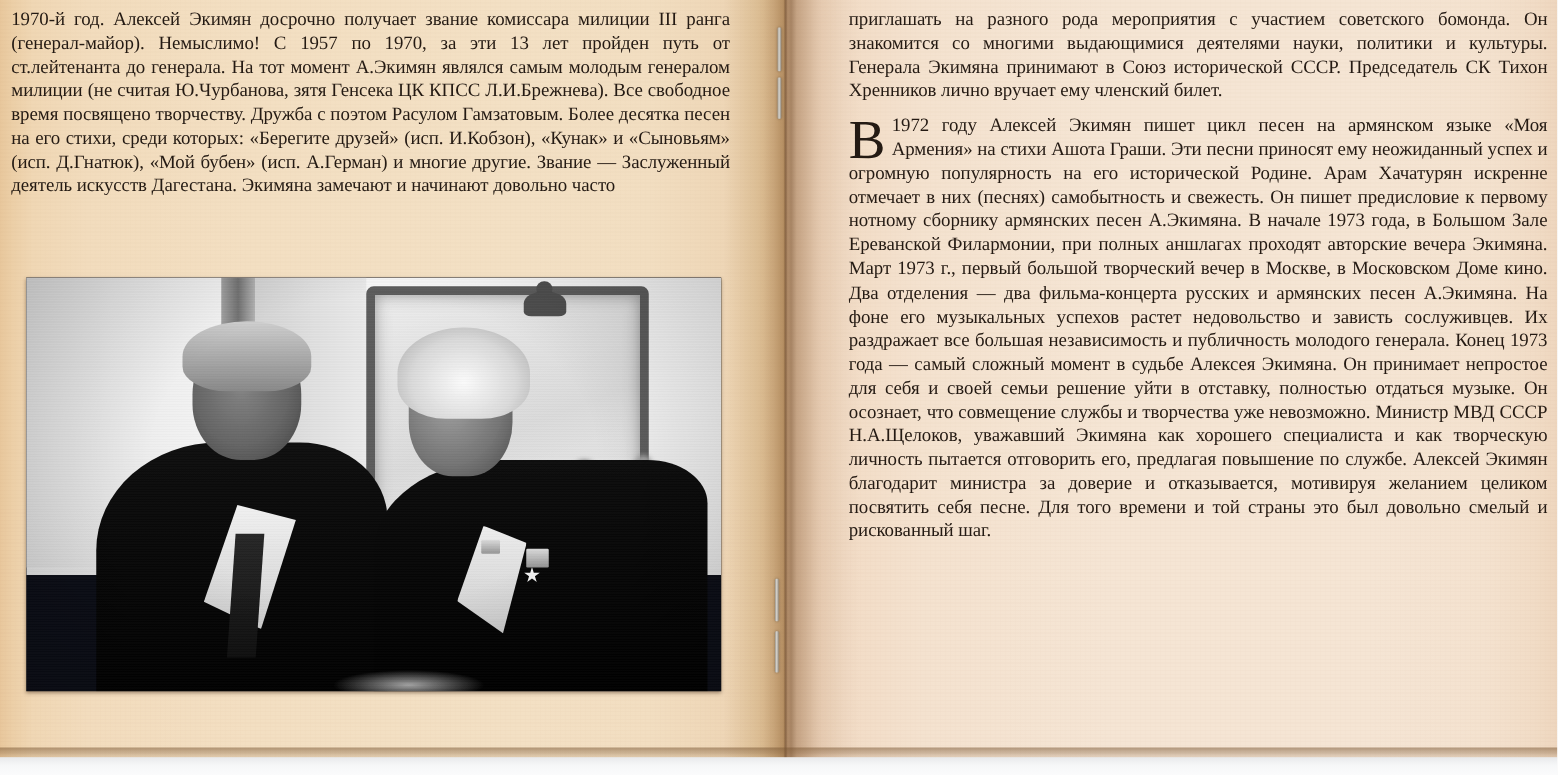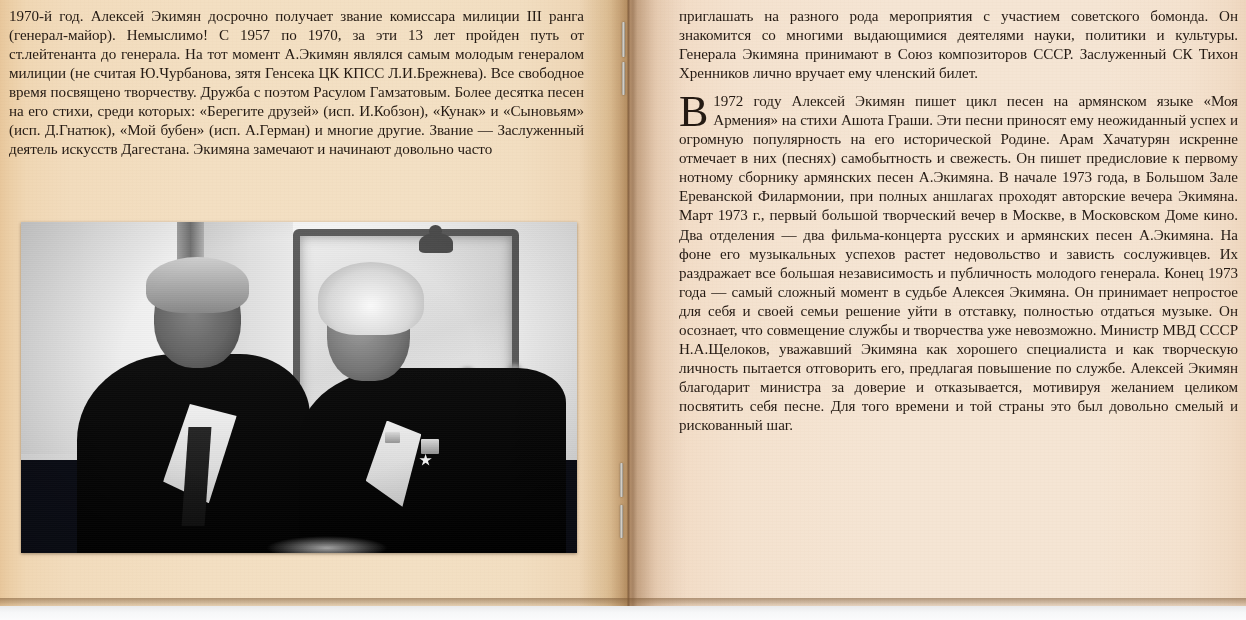--- a/index.html
+++ b/index.html
@@ -376,21 +376,21 @@
 
     <div id="gutter"></div>
     <div id="gutter-crease"></div>
 
     <div class="staple" style="left:622px; top:22px;  height:35px;"></div>
     <div class="staple" style="left:622px; top:62px;  height:33px;"></div>
     <div class="staple" style="left:620px; top:463px; height:34px;"></div>
     <div class="staple" style="left:620px; top:505px; height:33px;"></div>
 
     <div class="col" id="col-right">
-      <p>приглашать на разного рода мероприятия с участием советского бомонда. Он знакомится со многими выдающимися деятелями науки, политики и культуры. Генерала Экимяна принимают в Союз композиторов СССР. Заслуженный СК Тихон Хренников лично вручает ему членский билет.</p>
+      <p>приглашать на разного рода мероприятия с участием советского бомонда. Он знакомится со многими выдающимися деятелями науки, политики и культуры. Генерала Экимяна принимают в Союз исторической СССР. Председатель СК Тихон Хренников лично вручает ему членский билет.</p>
       <p class="dropcap-para">
         <span class="dropcap">В</span><span>1972 году Алексей Экимян пишет цикл песен на армянском языке «Моя Армения» на стихи Ашота Граши. Эти песни приносят ему неожиданный успех и огромную популярность на его исторической Родине. Арам Хачатурян искренне отмечает в них (песнях) самобытность и свежесть. Он пишет предисловие к первому нотному сборнику армянских песен А.Экимяна. В начале 1973 года, в Большом Зале Ереванской Филармонии, при полных аншлагах проходят авторские вечера Экимяна. Март 1973 г., первый большой творческий вечер в Москве, в Московском Доме кино. Два отделения — два фильма-концерта русских и армянских песен А.Экимяна. На фоне его музыкальных успехов растет недовольство и зависть сослуживцев. Их раздражает все большая независимость и публичность молодого генерала. Конец 1973 года — самый сложный момент в судьбе Алексея Экимяна. Он принимает непростое для себя и своей семьи решение уйти в отставку, полностью отдаться музыке. Он осознает, что совмещение службы и творчества уже невозможно. Министр МВД СССР Н.А.Щелоков, уважавший Экимяна как хорошего специалиста и как творческую личность пытается отговорить его, предлагая повышение по службе. Алексей Экимян благодарит министра за доверие и отказывается, мотивируя желанием целиком посвятить себя песне. Для того времени и той страны это был довольно смелый и рискованный шаг.</span>
       </p>
     </div>
 
   </div>
 
   <div id="page-edge-shadow"></div>
   <div id="scanner-floor"></div>
 

